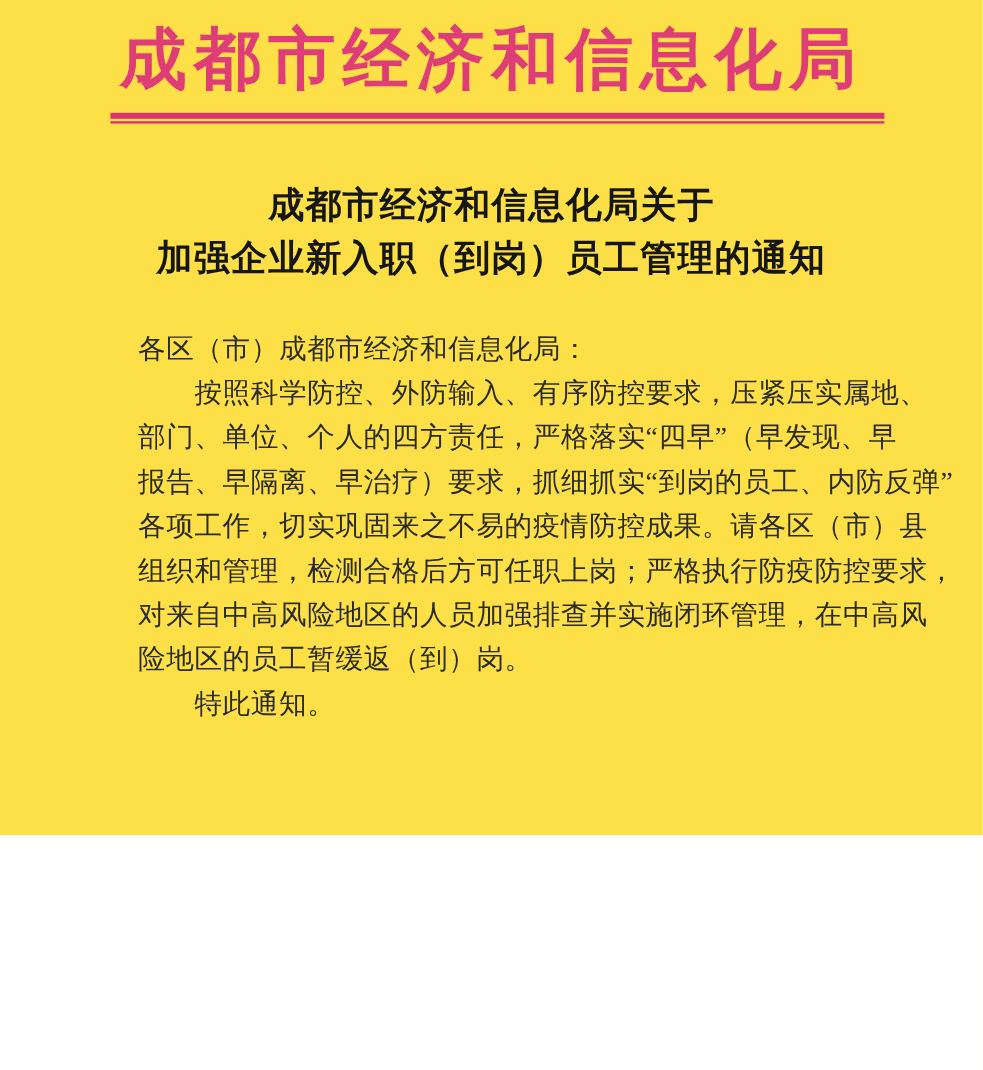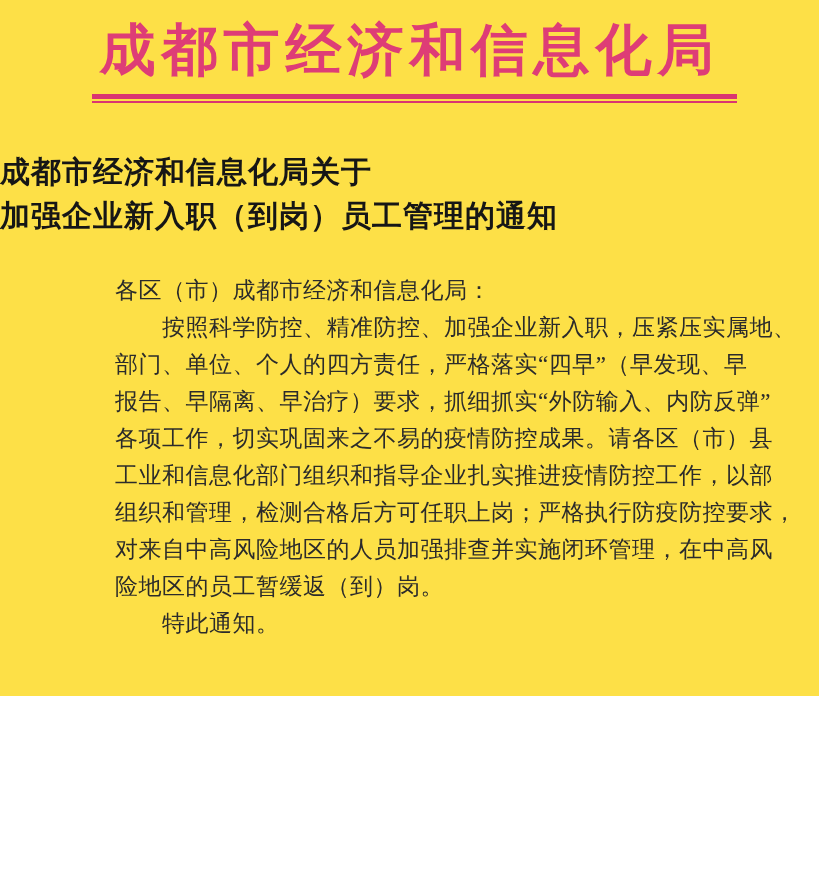--- a/index.html
+++ b/index.html
@@ -22,21 +22,21 @@
     white-space:nowrap;
   }
   .letterhead-rule{
     position:absolute;top:94px;left:92px;width:645px;height:2px;
     border-top:5px solid #da3571;
     border-bottom:2px solid #da3571;
   }
   
   .doc-title{
     position:absolute;top:150px;left:0;width:100%;
-    text-align:left;
+    text-align:center;
     font-family:"Liberation Sans","DejaVu Sans",sans-serif;
     font-weight:700;
     font-size:30px;line-height:44px;
     color:#161616;
     letter-spacing:1px;
     white-space:nowrap;
   }
   
   .doc-body{
     position:absolute;top:272px;left:115px;width:660px;
@@ -72,25 +72,24 @@
   <div class="letterhead">成都市经济和信息化局</div>
   <div class="letterhead-rule"></div>
 
   <div class="doc-title">
     <div>成都市经济和信息化局关于</div>
     <div>加强企业新入职（到岗）员工管理的通知</div>
   </div>
 
   <div class="doc-body">
     <div class="line">各区（市）成都市经济和信息化局：</div>
-    <div class="line">　　按照科学防控、精准防控、加强企业新入职，压紧压实属地、</div>
+    <div class="line">　　按照科学防控、外防输入、有序防控要求，压紧压实属地、</div>
     <div class="line">部门、单位、个人的四方责任，严格落实“四早”（早发现、早</div>
-    <div class="line">报告、早隔离、早治疗）要求，抓细抓实“外防输入、内防反弹”</div>
+    <div class="line">报告、早隔离、早治疗）要求，抓细抓实“到岗的员工、内防反弹”</div>
     <div class="line">各项工作，切实巩固来之不易的疫情防控成果。请各区（市）县</div>
-    <div class="line">工业和信息化部门组织和指导企业扎实推进疫情防控工作，以部</div>
     <div class="line">组织和管理，检测合格后方可任职上岗；严格执行防疫防控要求，</div>
     <div class="line">对来自中高风险地区的人员加强排查并实施闭环管理，在中高风</div>
     <div class="line">险地区的员工暂缓返（到）岗。</div>
     <div class="line">　　特此通知。</div>
   </div>
 
   <div class="sign-block">
     <div class="signature">成都市经济和信息化局</div>
     <div class="date">2021年8月9日</div>
   </div>

